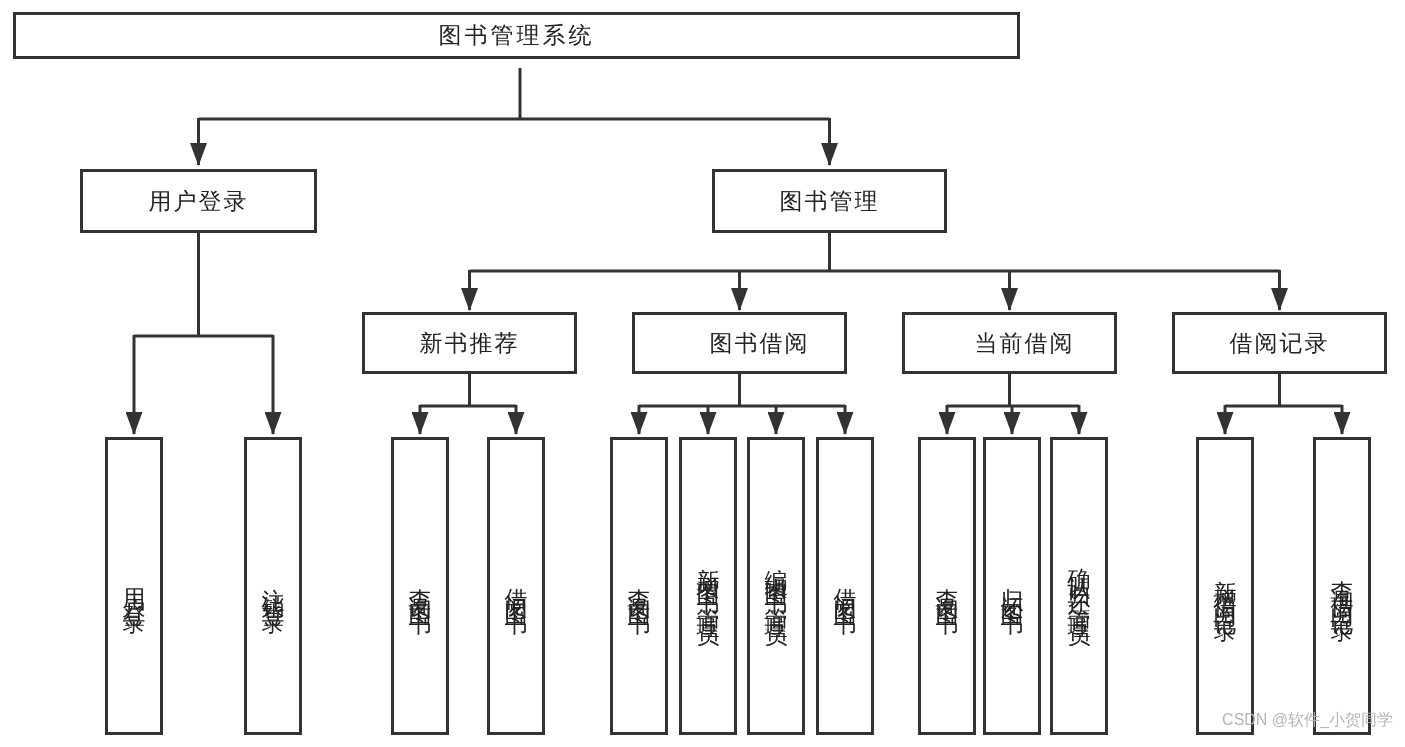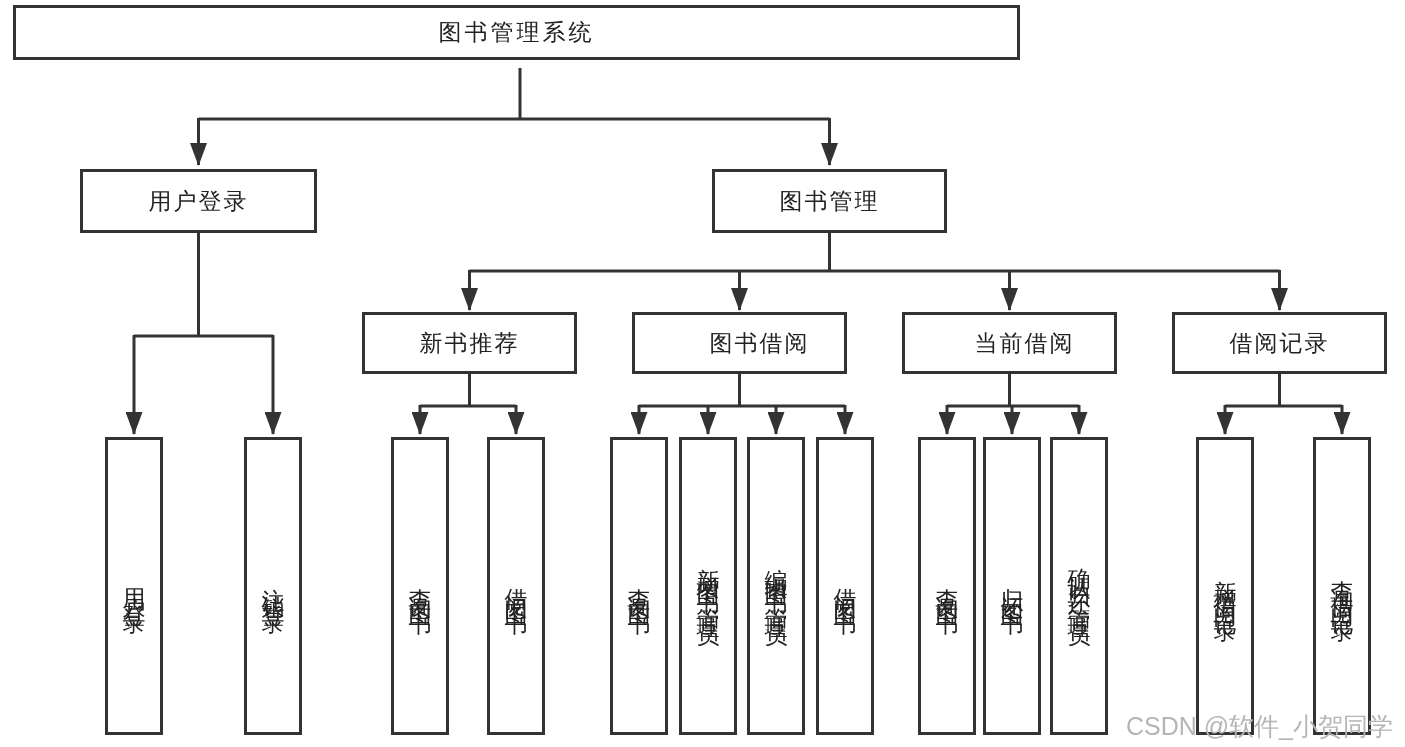--- a/index.html
+++ b/index.html
@@ -21,42 +21,42 @@
   #arw path{fill:var(--line,#333);stroke:none;}
   .node{
     position:absolute;box-sizing:border-box;
     border:3px solid var(--line,#333);
     background:#fff;
     display:flex;align-items:center;justify-content:center;
     color:var(--text,#222);
     font-size:23px;letter-spacing:2px;
     z-index:2;text-align:center;
   }
-  .b-root{left:13px;top:5px;width:1007px;height:55px;letter-spacing:3px;}
+  .b-root{left:13px;top:12px;width:1007px;height:47px;letter-spacing:3px;}
   .b-login{left:80px;top:169px;width:237px;height:64px;}
   .b-mgmt{left:712px;top:169px;width:235px;height:64px;}
   .b-m0{left:362px;top:312px;width:215px;height:62px;}
   .b-m1{left:632px;top:312px;width:215px;height:62px;padding-left:40px;}
   .b-m2{left:902px;top:312px;width:215px;height:62px;padding-left:30px;}
   .b-m3{left:1172px;top:312px;width:215px;height:62px;}
   .vnode{
     top:437px;width:58px;height:298px;
     writing-mode:vertical-rl;text-orientation:mixed;
     letter-spacing:8px;font-size:23px;line-height:1;
     padding:4px 0;
   }
   .v-a0{left:105px;} .v-a1{left:244px;}
   .v-b0{left:391px;} .v-b1{left:487px;}
   .v-c0{left:610px;} .v-c1{left:679px;} .v-c2{left:747px;} .v-c3{left:816px;}
   .v-d0{left:918px;} .v-d1{left:983px;} .v-d2{left:1050px;}
   .v-e0{left:1196px;} .v-e1{left:1313px;}
   .watermark{
     position:absolute;right:12px;top:710px;
     color:var(--watermark,#b5b5b5);
-    font-size:25px;z-index:5;white-space:nowrap;
+    font-size:16px;z-index:5;white-space:nowrap;
   }
 </style>
 </head>
 <body>
 
 <div id="canvas">
 
   <svg id="wires" viewBox="0 0 1405 747" xmlns="http://www.w3.org/2000/svg">
     <defs>
       <marker id="arw" viewBox="0 0 23 17" refX="22" refY="8.5" markerWidth="23" markerHeight="17" orient="auto" markerUnits="userSpaceOnUse">

